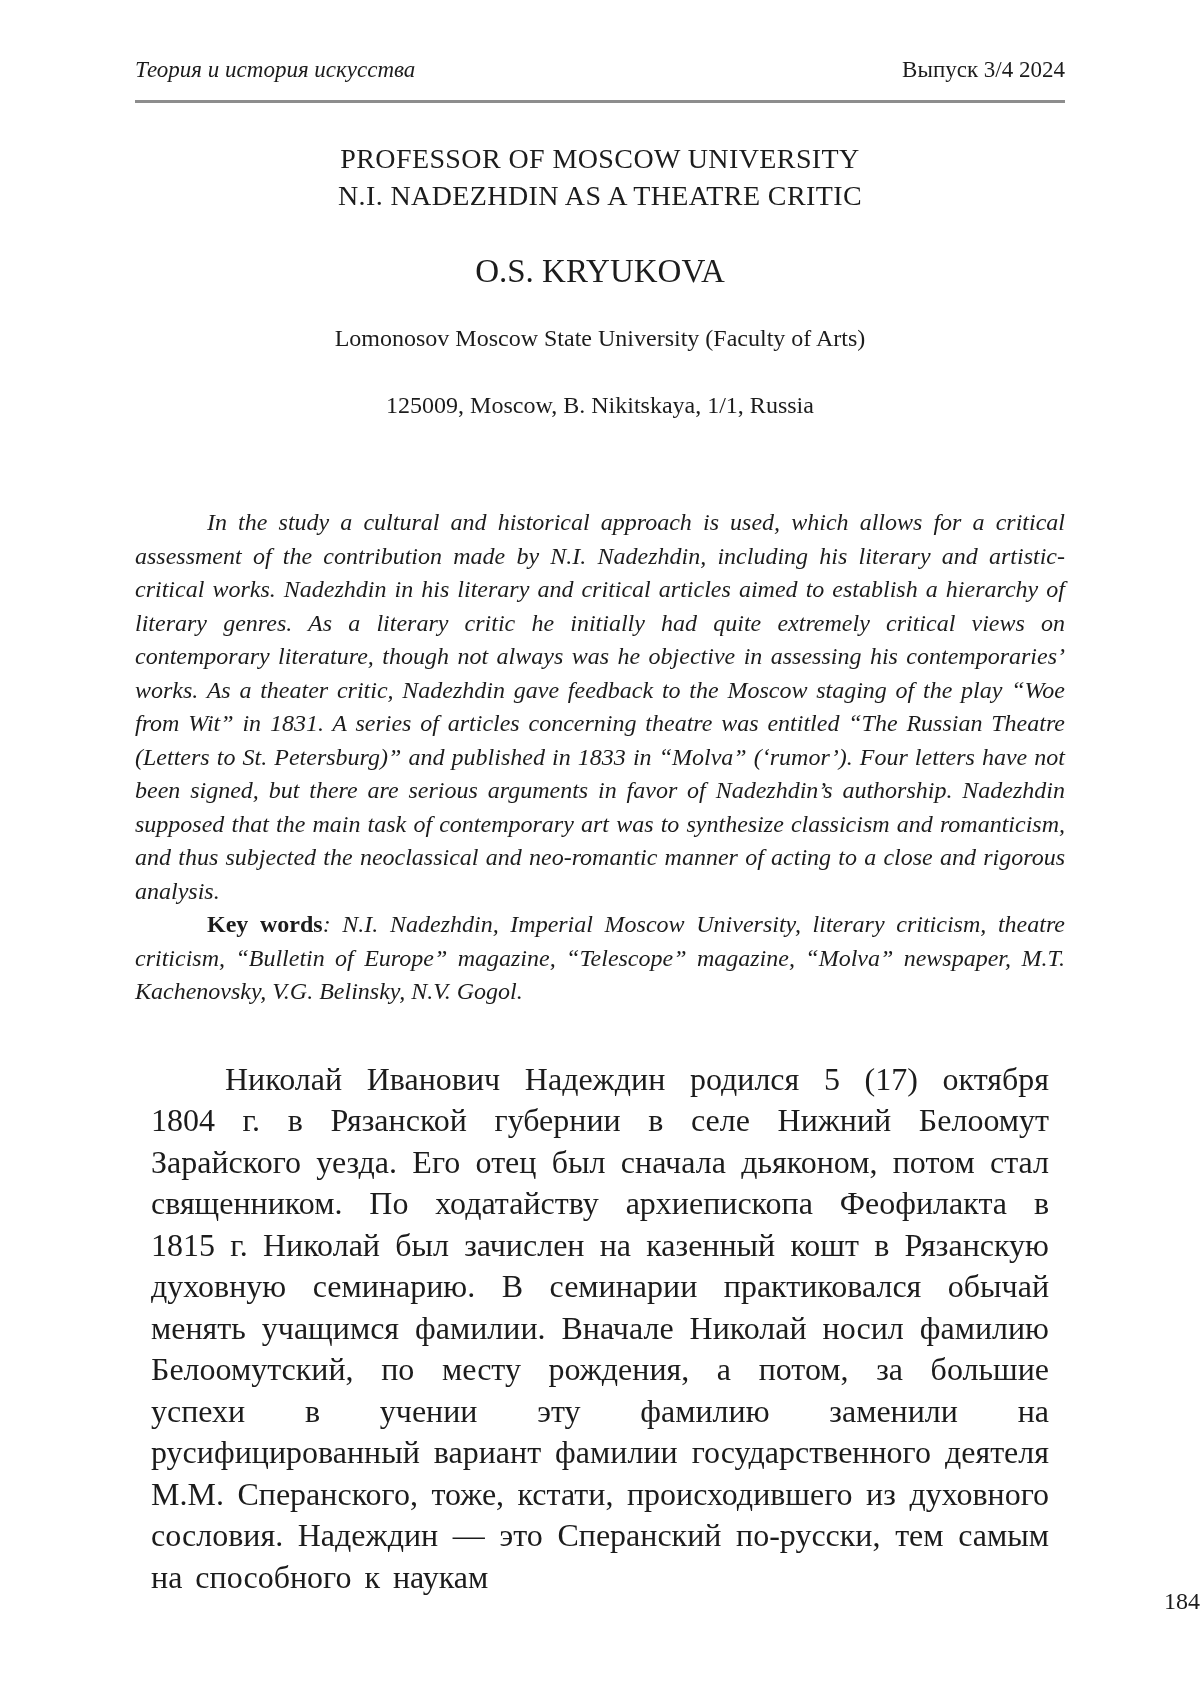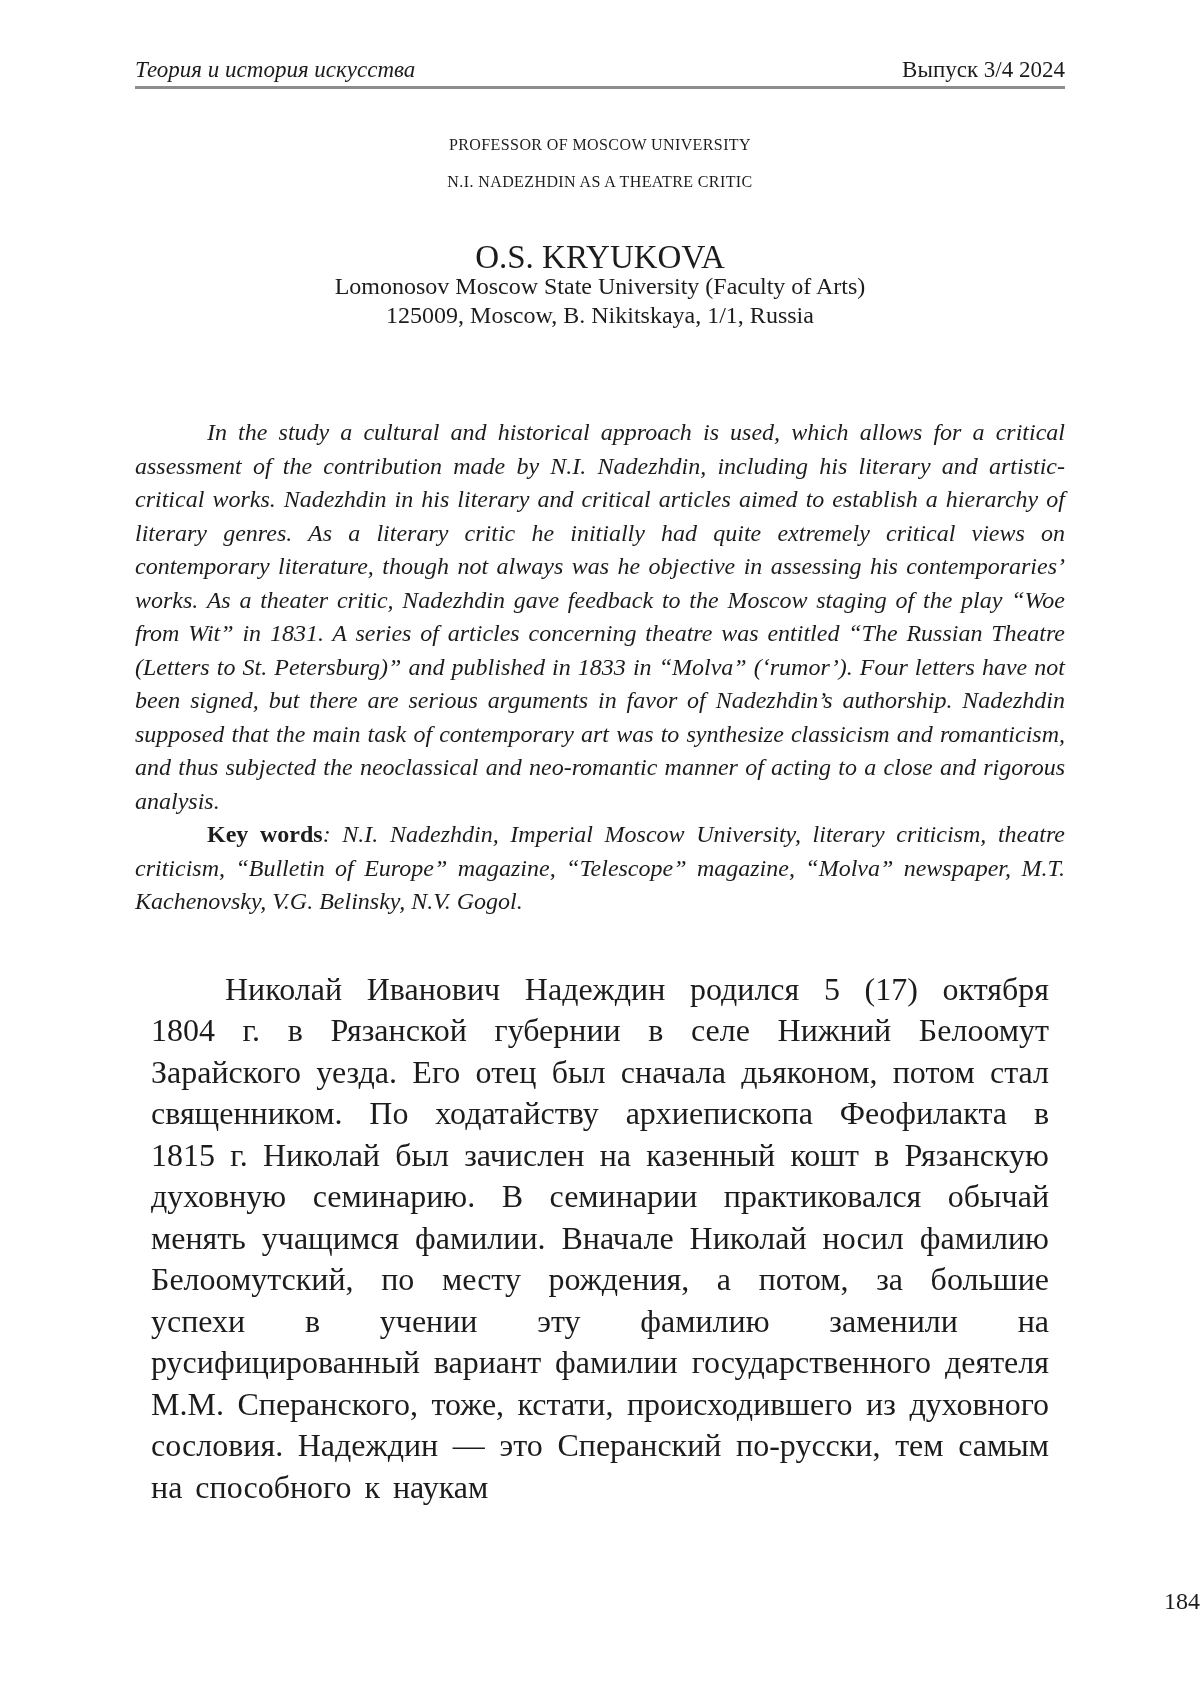--- a/index.html
+++ b/index.html
@@ -16,48 +16,49 @@
     color: #1c1c1c;
     font-family: "Liberation Serif", "DejaVu Serif", serif;
     padding: 57px 135px 0 135px;
     overflow: hidden;
   }
   .running-header {
     display: flex;
     justify-content: space-between;
     align-items: baseline;
     font-size: 23px;
-    padding-bottom: 3px;
+    padding-bottom: 17px;
     border-bottom: 3px solid #8d8d8d;
   }
   .rh-left {
     font-style: italic;
   }
   .rh-right {
     font-style: normal;
   }
   .title {
     margin: 37px 0 0 0;
-    font-size: 16px;
+    font-size: 28px;
     font-weight: normal;
     line-height: 37px;
     text-align: center;
     letter-spacing: 0.4px;
   }
   .author-block {
     margin-top: 42px;
     text-align: center;
   }
   .author {
     font-size: 33px;
     line-height: 30px;
   }
   .affiliation {
     font-size: 24px;
     line-height: 29px;
+    margin-top: 38px;
   }
   .abstract {
     margin-top: 86px;
     font-size: 24px;
     font-style: italic;
     line-height: 33.5px;
     text-align: justify;
   }
   .abstract p {
     margin: 0;

